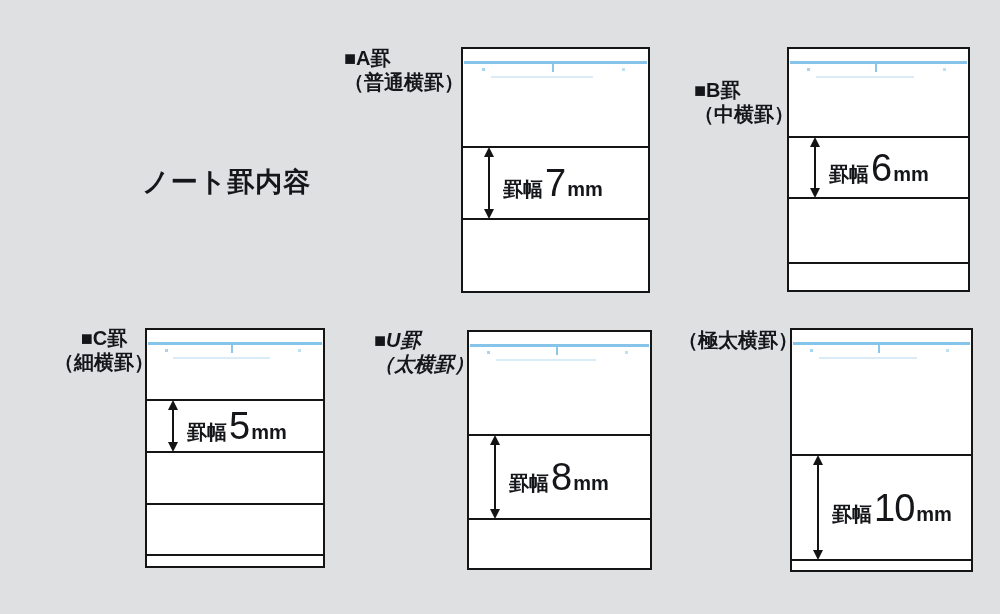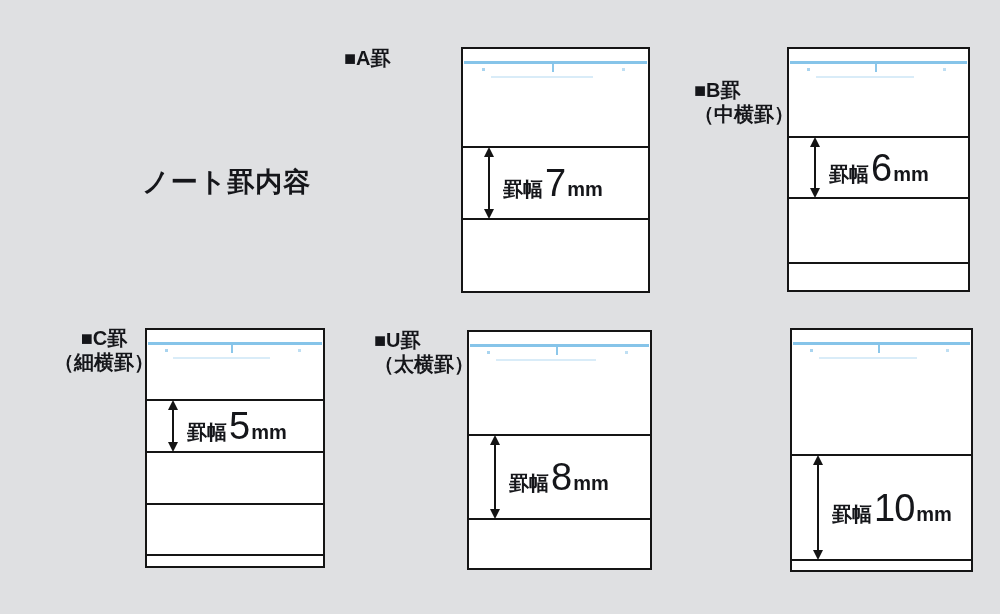--- a/index.html
+++ b/index.html
@@ -102,20 +102,21 @@
   .measure .unit{font-size:20px;font-weight:bold;}
 </style>
 </head>
 <body>
 
 <div id="page">
   <div class="page-title">ノート罫内容</div>
   <div id="cards">
       <div class="card-label" style="left: 344px; top: 46px;">
         <div>■A罫</div>
+        <div>（普通横罫）</div>
       </div>
       <div class="card-box" style="left: 461px; top: 47px; width: 189px; height: 246px;">
         <div class="blue-line" style="top: 12px;"></div>
         <div class="blue-tick" style="left: 48%; top: 15px;"></div>
         <div class="blue-dot" style="left: 10%; top: 19px;"></div>
         <div class="blue-dot" style="left: 86%; top: 19px; opacity: 0.75;"></div>
         <div class="blue-faint" style="left: 15%; width: 55%; top: 27px;"></div>
         <div class="rule-line" style="top: 97px;"></div>
         <div class="rule-line" style="top: 169px;"></div>
         <div class="width-arrow" style="left: 20px; top: 98px; height: 72px;">
@@ -171,21 +172,21 @@
           <div class="arrow-shaft"></div>
           <div class="arrow-head up"></div>
           <div class="arrow-head down"></div>
         </div>
         <div class="measure" style="left: 40px; top: 96px;">
           <div class="prefix">罫幅</div>
           <div class="value">5</div>
           <div class="unit">mm</div>
         </div>
       </div>
-      <div class="card-label" style="left: 374px; top: 328px;">
+      <div class="card-label" style="left: 374px; top: 328px; font-style: italic;">
         <div>■U罫</div>
         <div>（太横罫）</div>
       </div>
       <div class="card-box" style="left: 467px; top: 330px; width: 185px; height: 240px;">
         <div class="blue-line" style="top: 12px;"></div>
         <div class="blue-tick" style="left: 48%; top: 15px;"></div>
         <div class="blue-dot" style="left: 10%; top: 19px;"></div>
         <div class="blue-dot" style="left: 86%; top: 19px; opacity: 0.75;"></div>
         <div class="blue-faint" style="left: 15%; width: 55%; top: 27px;"></div>
         <div class="rule-line" style="top: 102px;"></div>
@@ -195,20 +196,21 @@
           <div class="arrow-head up"></div>
           <div class="arrow-head down"></div>
         </div>
         <div class="measure" style="left: 40px; top: 145px;">
           <div class="prefix">罫幅</div>
           <div class="value">8</div>
           <div class="unit">mm</div>
         </div>
       </div>
       <div class="card-label" style="left: 678px; top: 328px;">
+        <div>（極太横罫）</div>
       </div>
       <div class="card-box" style="left: 790px; top: 328px; width: 183px; height: 244px;">
         <div class="blue-line" style="top: 12px;"></div>
         <div class="blue-tick" style="left: 48%; top: 15px;"></div>
         <div class="blue-dot" style="left: 10%; top: 19px;"></div>
         <div class="blue-dot" style="left: 86%; top: 19px; opacity: 0.75;"></div>
         <div class="blue-faint" style="left: 15%; width: 55%; top: 27px;"></div>
         <div class="rule-line" style="top: 124px;"></div>
         <div class="rule-line" style="top: 229px;"></div>
         <div class="width-arrow" style="left: 20px; top: 125px; height: 105px;">

